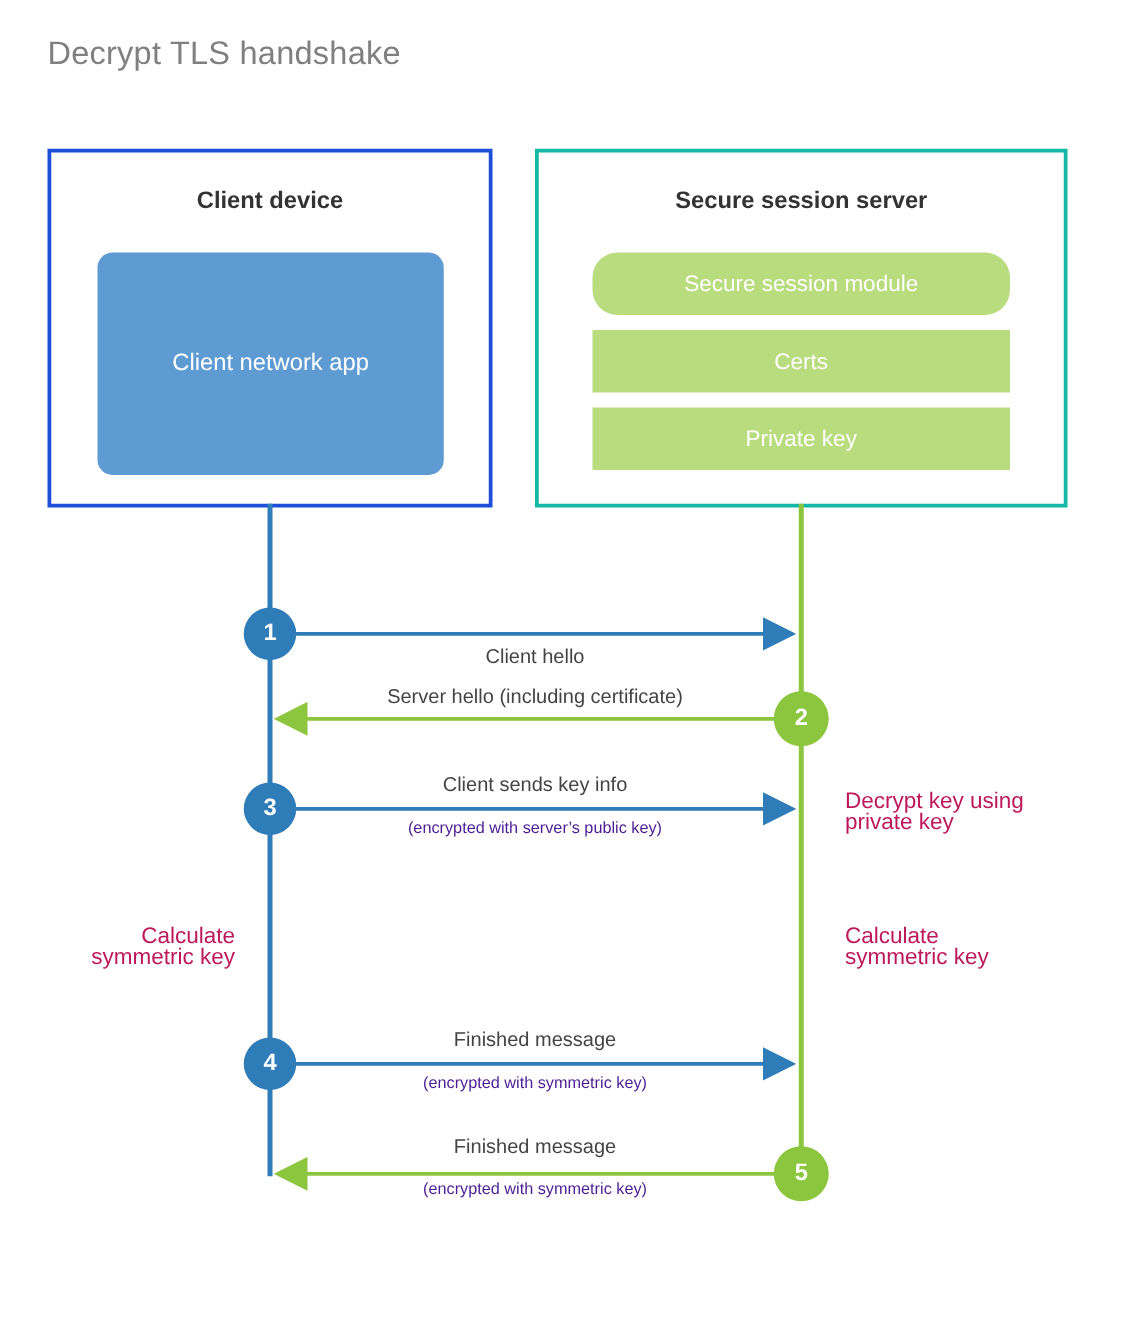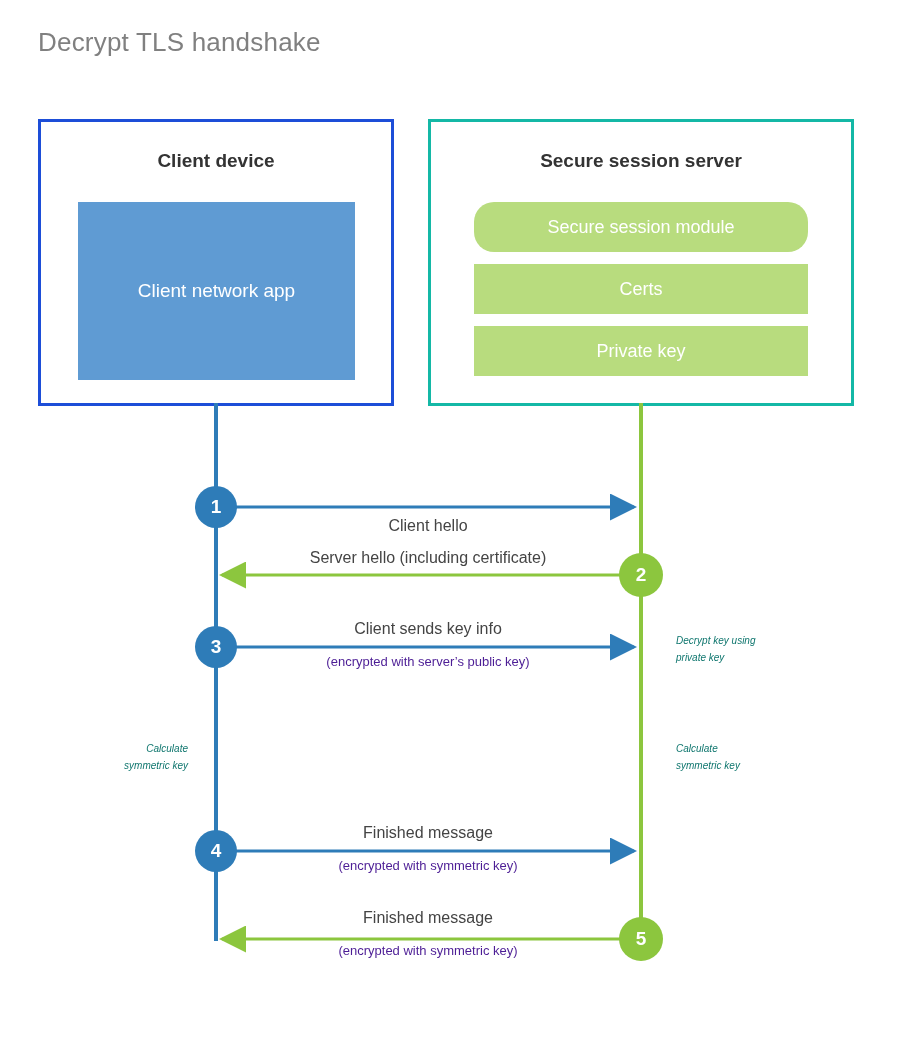--- a/index.html
+++ b/index.html
@@ -70,20 +70,21 @@
     background: #5f9bd3;
     color: #ffffff;
     font-size: 19px;
     display: flex;
     align-items: center;
     justify-content: center;
     text-align: center;
     line-height: 1.35;
     padding: 0 12px;
     box-sizing: border-box;
+    border-radius: 12px;
   }
   
   .server-bar {
     position: absolute;
     left: 43px;
     width: 334px;
     height: 50px;
     background: #b8dc7e;
     color: #ffffff;
     font-size: 18px;
@@ -160,25 +161,24 @@
   }
   .lbl-1 { left: 228px; top: 477px; width: 400px; margin-top: 39px; }
   .lbl-2 { left: 228px; top: 548px; width: 400px; }
   .lbl-3 { left: 228px; top: 619px; width: 400px; }
   .lbl-4 { left: 228px; top: 823px; width: 400px; }
   .lbl-5 { left: 228px; top: 908px; width: 400px; }
 
   
   .side-note {
     position: absolute;
-    font-size: 10px;
+    font-size: 18px;
     line-height: 17px;
-    color: #0f766e;
+    color: #be185d;
     white-space: pre-line;
-    font-style: italic;
   }
   .note-decrypt {
     left: 676px;
     top: 632px;
     text-align: left;
   }
   .note-calc-left {
     left: 20px;
     top: 740px;
     width: 168px;

